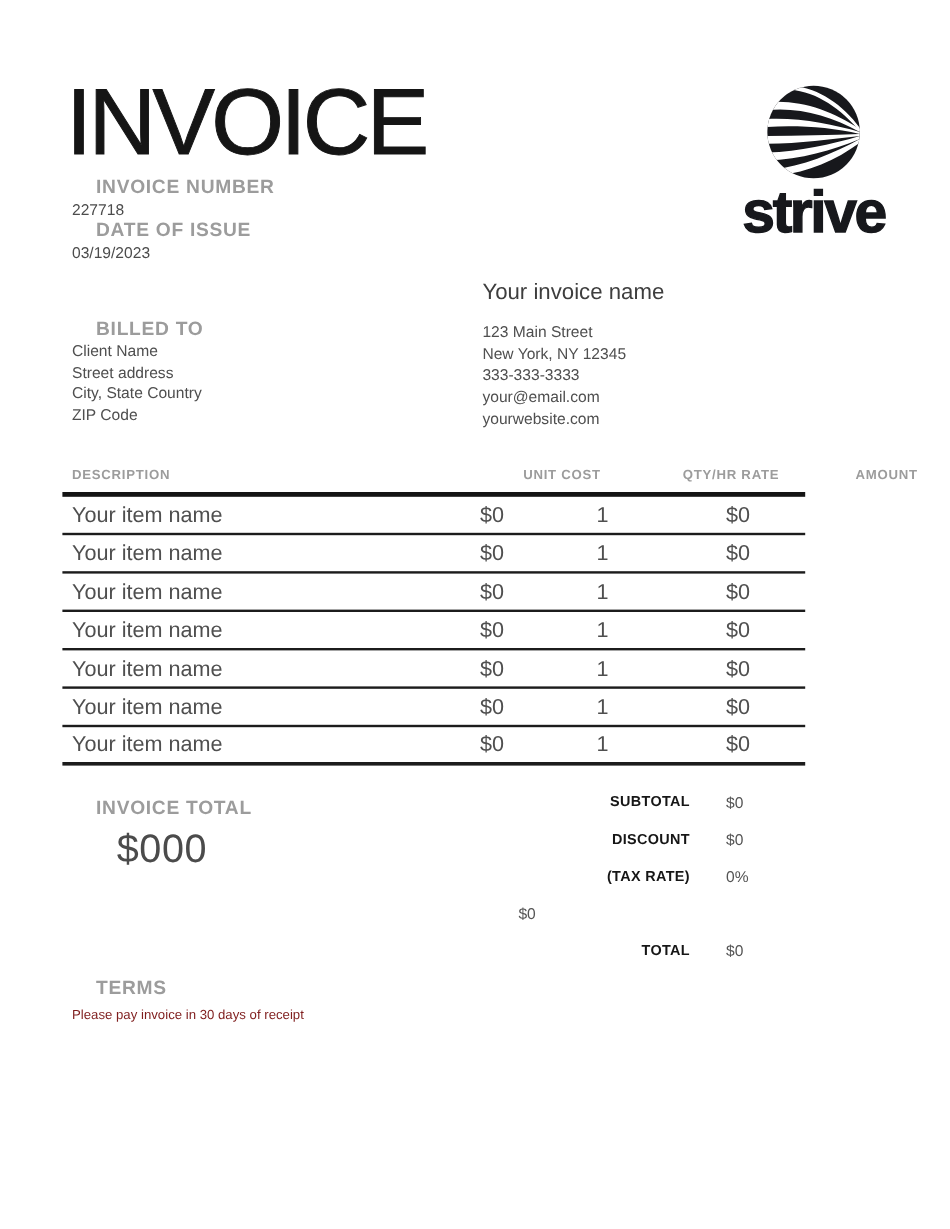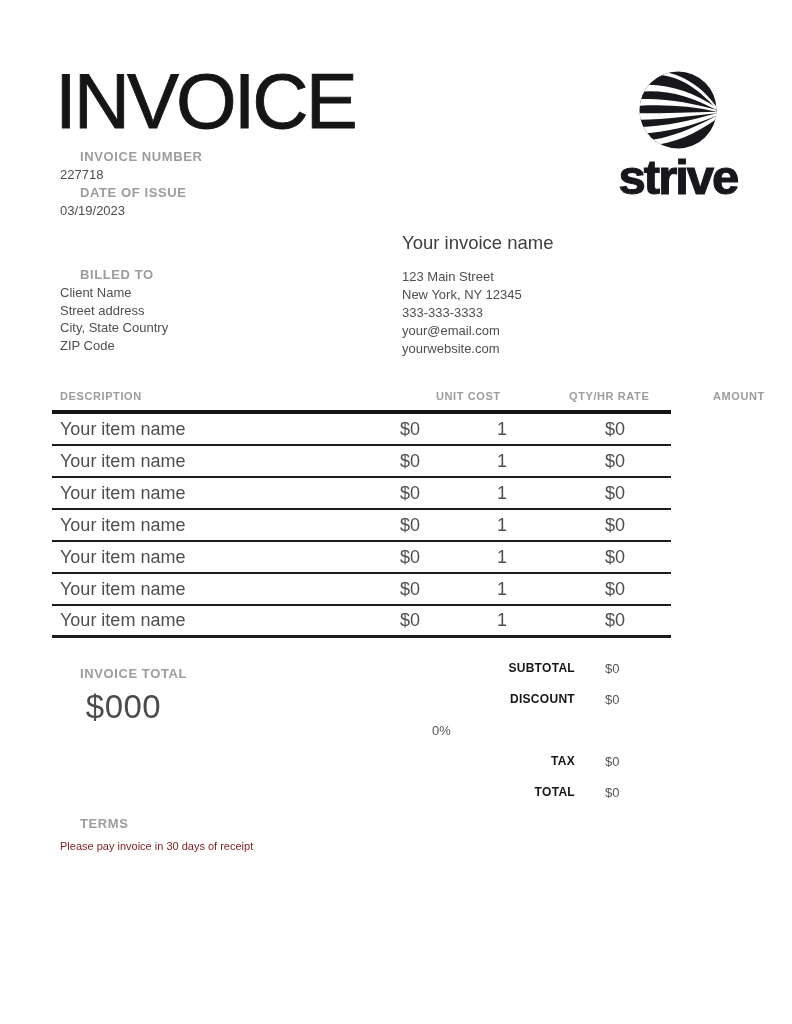--- a/index.html
+++ b/index.html
@@ -6,21 +6,21 @@
   html,body { background:#ffffff; }
   .page {
     position:relative;
     width:792px; height:1024px;
     background:#ffffff;
     font-family:"Liberation Sans", sans-serif;
     overflow:hidden;
     margin:12px auto;
   }
   .label {
-    font-size:13px; font-weight:700; color:#9c9c9c;
+    font-size:16px; font-weight:700; color:#9c9c9c;
     letter-spacing:0.6px; line-height:18px;padding-left:20px;
   }
   
   .title {
     position:absolute; left:55px; top:50px;
     font-size:78px; line-height:1; font-weight:400;
     letter-spacing:-3px; color:#151515;
     -webkit-text-stroke:0.8px #151515;
   }
   
@@ -183,24 +183,24 @@
   <div class="summary">
     <div class="srow">
       <div class="slabel">SUBTOTAL</div>
       <div class="svalue">$0</div>
     </div>
     <div class="srow">
       <div class="slabel">DISCOUNT</div>
       <div class="svalue">$0</div>
     </div>
     <div class="srow">
+      <div class="slabel">(TAX RATE)</div>
       <div class="svalue">0%</div>
     </div>
     <div class="srow">
-      <div class="slabel">TAX</div>
       <div class="svalue">$0</div>
     </div>
     <div class="srow">
       <div class="slabel">TOTAL</div>
       <div class="svalue">$0</div>
     </div>
   </div>
 
   <div class="terms">
     <div class="label">TERMS</div>

